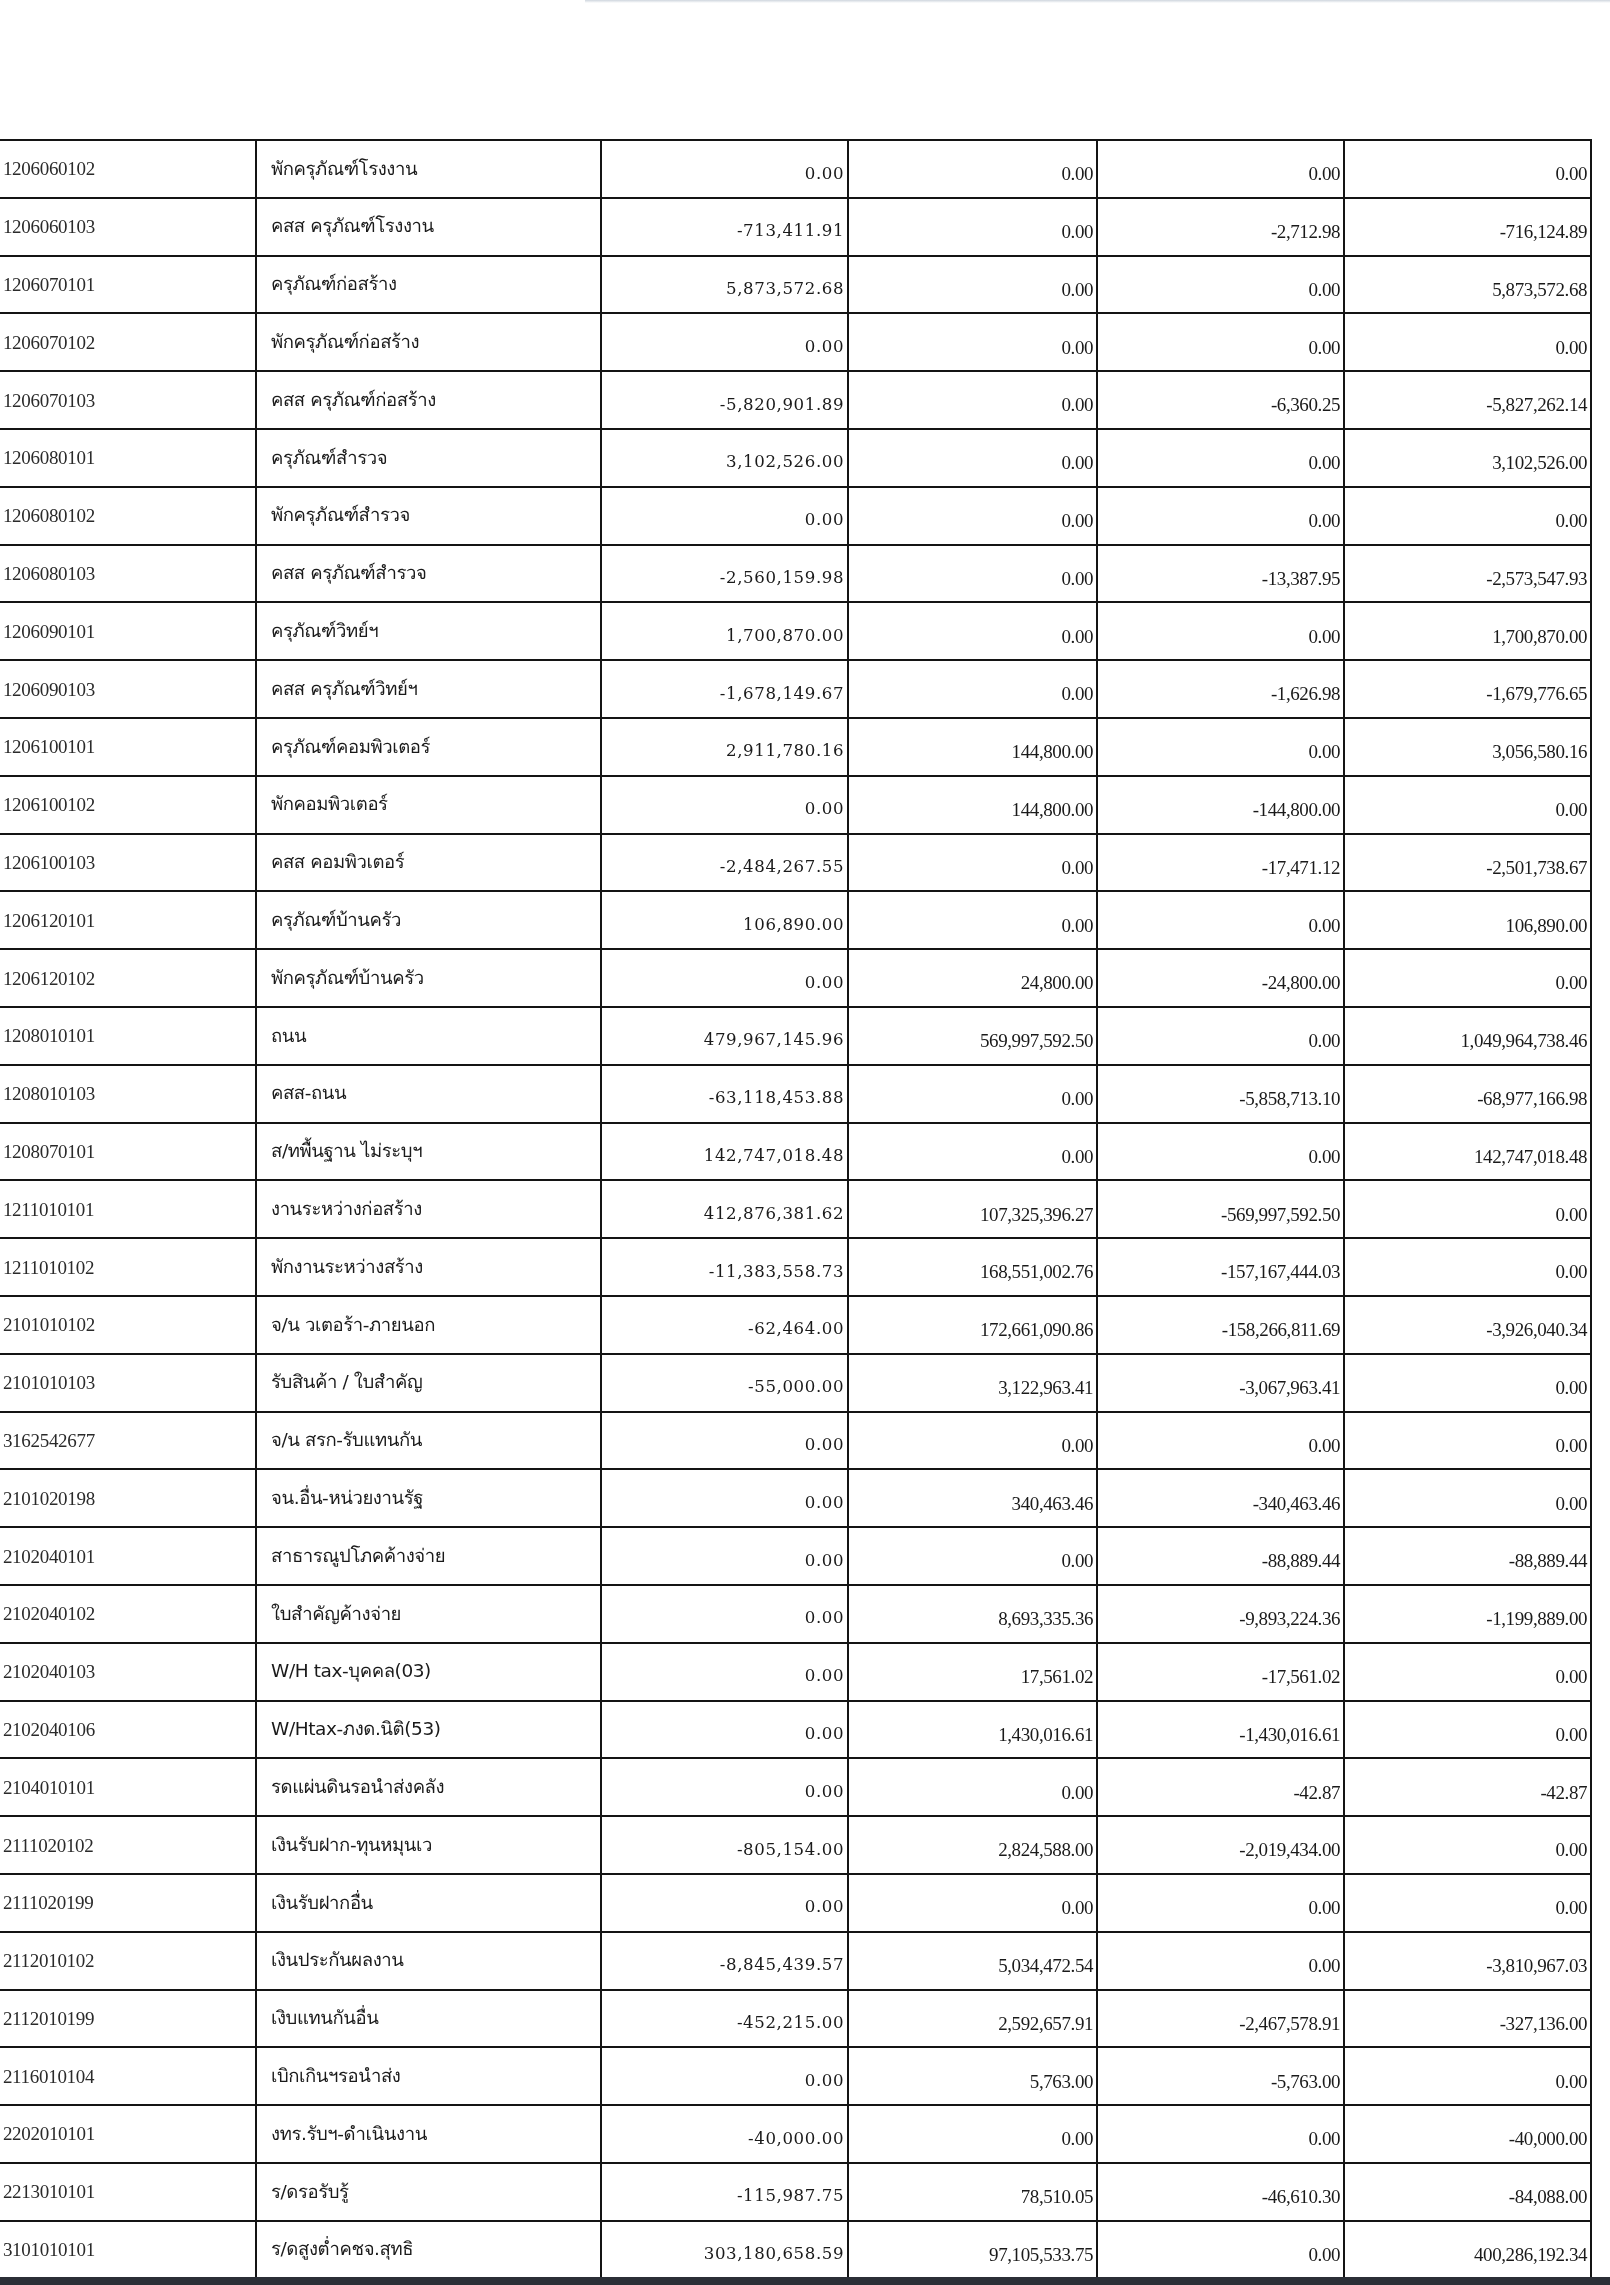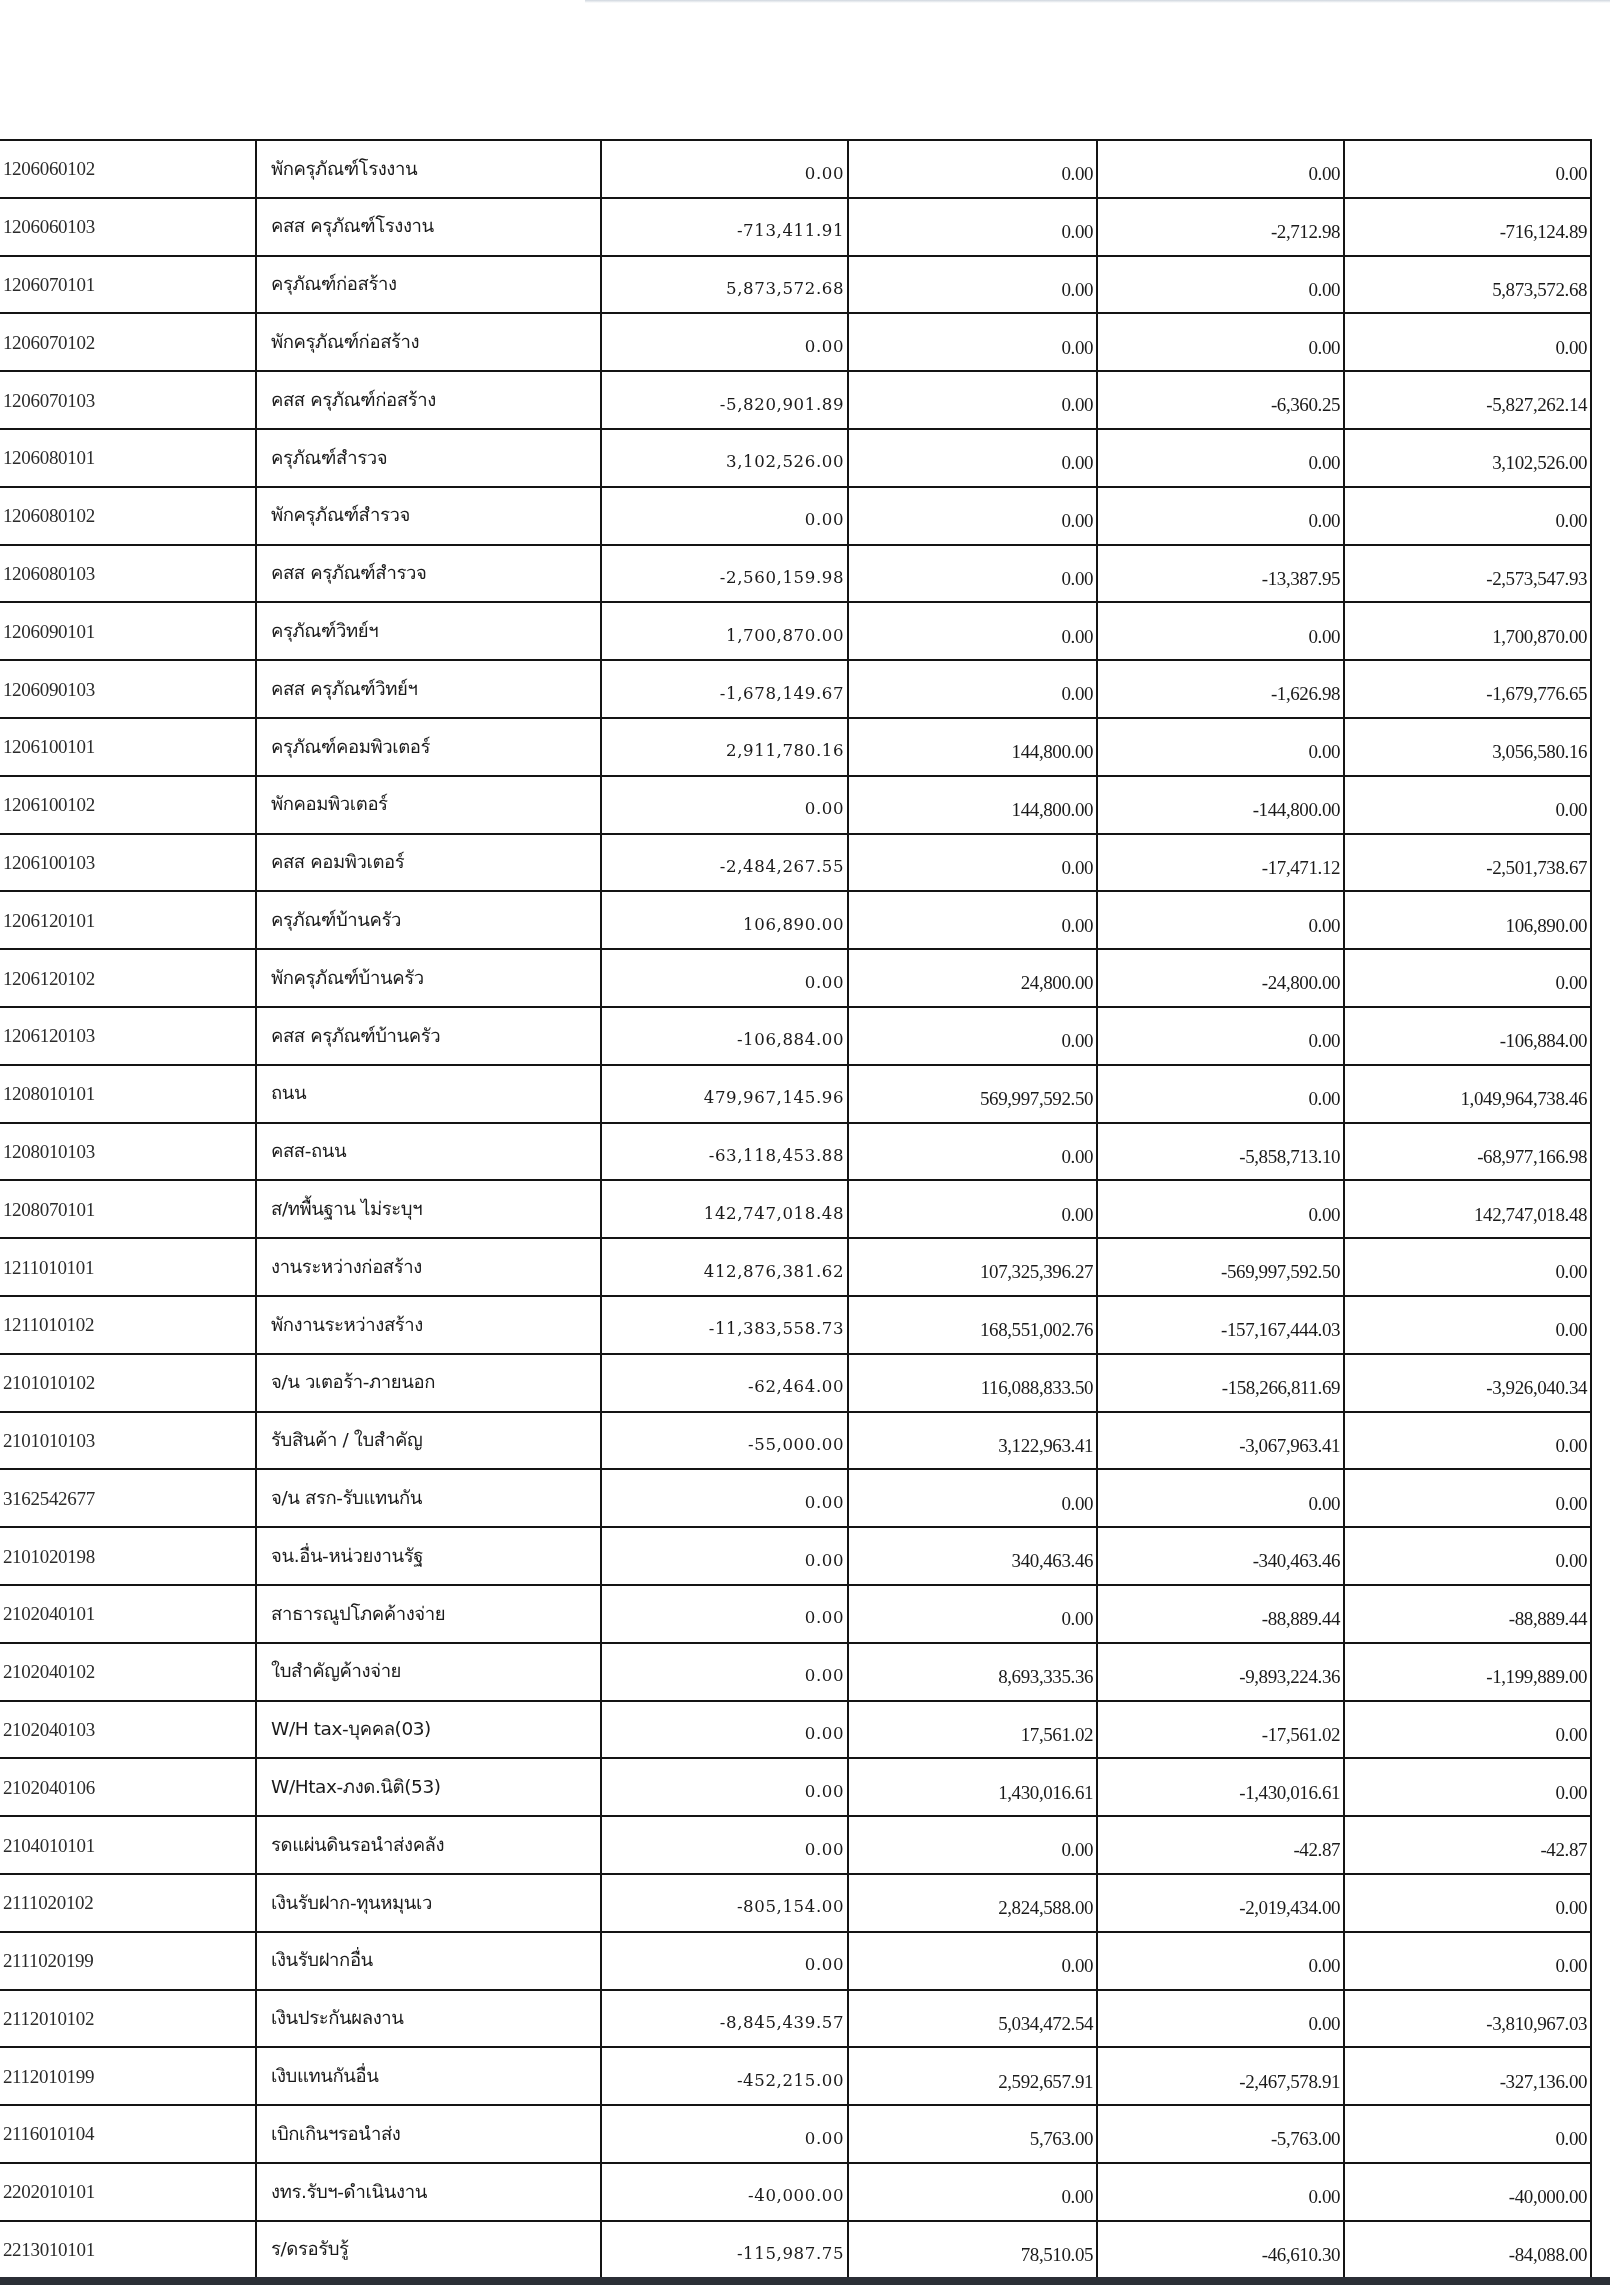--- a/index.html
+++ b/index.html
@@ -209,28 +209,20 @@
       </tr>
       <tr>
         <td class="code">1206120102</td>
         <td class="name">พักครุภัณฑ์บ้านครัว</td>
         <td class="num open">0.00</td>
         <td class="num">24,800.00</td>
         <td class="num">-24,800.00</td>
         <td class="num">0.00</td>
       </tr>
       <tr>
-        <td class="code">1206120103</td>
-        <td class="name">คสส ครุภัณฑ์บ้านครัว</td>
-        <td class="num open">-106,884.00</td>
-        <td class="num">0.00</td>
-        <td class="num">0.00</td>
-        <td class="num">-106,884.00</td>
-      </tr>
-      <tr>
         <td class="code">1208010101</td>
         <td class="name">ถนน</td>
         <td class="num open">479,967,145.96</td>
         <td class="num">569,997,592.50</td>
         <td class="num">0.00</td>
         <td class="num">1,049,964,738.46</td>
       </tr>
       <tr>
         <td class="code">1208010103</td>
         <td class="name">คสส-ถนน</td>
@@ -260,21 +252,21 @@
         <td class="name">พักงานระหว่างสร้าง</td>
         <td class="num open">-11,383,558.73</td>
         <td class="num">168,551,002.76</td>
         <td class="num">-157,167,444.03</td>
         <td class="num">0.00</td>
       </tr>
       <tr>
         <td class="code">2101010102</td>
         <td class="name">จ/น วเตอร้า-ภายนอก</td>
         <td class="num open">-62,464.00</td>
-        <td class="num">116,088,833.50</td>
+        <td class="num">172,661,090.86</td>
         <td class="num">-158,266,811.69</td>
         <td class="num">-3,926,040.34</td>
       </tr>
       <tr>
         <td class="code">2101010103</td>
         <td class="name">รับสินค้า / ใบสำคัญ</td>
         <td class="num open">-55,000.00</td>
         <td class="num">3,122,963.41</td>
         <td class="num">-3,067,963.41</td>
         <td class="num">0.00</td>

